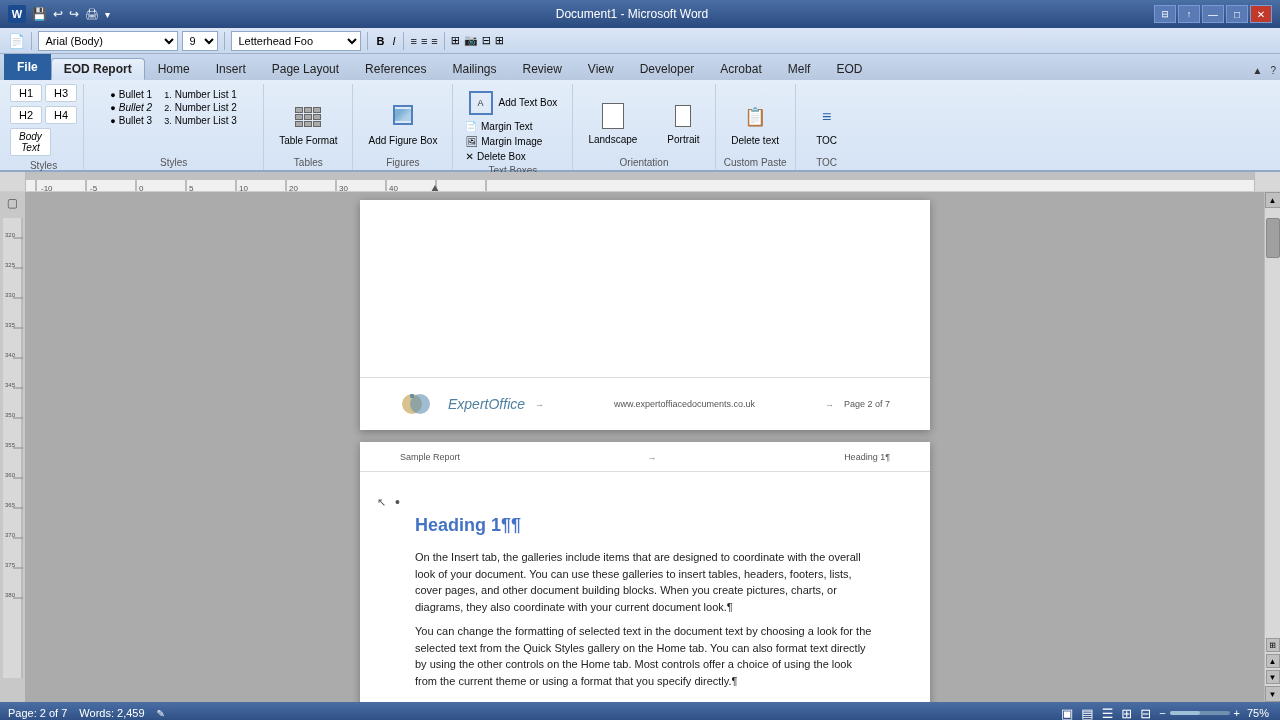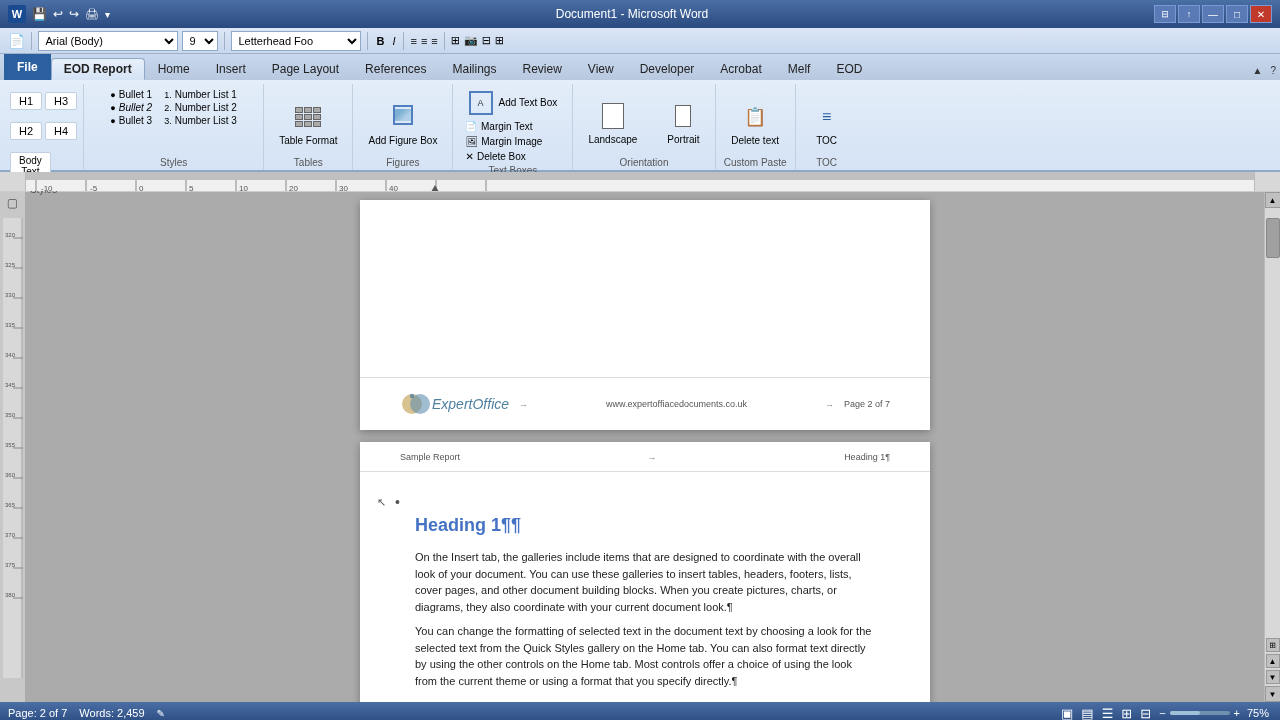--- a/index.html
+++ b/index.html
@@ -113,21 +113,20 @@
       gap: 2px;
       flex: 1;
       align-items: flex-start;
       justify-content: flex-start;
     }
     .style-row { display: flex; gap: 3px; margin-bottom: 2px; }
     .style-btn {
       background: white; border: 1px solid #c0d0e0;
       padding: 2px 8px; font-size: 11px; cursor: pointer; border-radius: 2px;
       white-space: nowrap;
-      margin-top: 8px;
     }
 
     
     .big-btn {
       display: flex; flex-direction: column; align-items: center;
       gap: 2px; padding: 4px 8px; cursor: pointer;
       border-radius: 3px; min-width: 50px; font-size: 10px;
       border: 1px solid transparent;
     }
     .big-btn-icon { width: 32px; height: 32px; display: flex; align-items: center; justify-content: center; font-size: 20px; }
@@ -348,21 +347,21 @@
       <div class="ribbon-group-content" style="flex-direction:column; align-items:flex-start;">
         <div class="style-row">
           <button class="style-btn">H1</button>
           <button class="style-btn">H3</button>
         </div>
         <div class="style-row">
           <button class="style-btn">H2</button>
           <button class="style-btn">H4</button>
         </div>
         <div class="style-row">
-          <button class="style-btn" style="font-size:10px;">Body<br>Text</button>
+          <button class="style-btn" style="font-size:10px;font-style:italic;">Body<br>Text</button>
         </div>
       </div>
       <div class="ribbon-group-label">Styles</div>
     </div>
 
     <div class="ribbon-group" style="min-width:180px;">
       <div class="ribbon-group-content" style="flex-direction:row; gap:8px; align-items:flex-start; padding-top:4px;">
         <div>
           <div class="icon-list-item">
             <span style="font-size:9px;">●</span>
@@ -572,21 +571,21 @@
     </svg>
   </div>
 
   <div class="scroll-area">
     <div class="document-scroll">
 
       <div class="page" style="height:230px; display:flex; flex-direction:column; justify-content:flex-end;">
         <div style="flex:1; background:white;"></div>
 
         <div style="padding: 10px 40px; display:flex; align-items:center; border-top:1px solid #ddd;">
-          <div style="display:flex;align-items:center;gap:0;">
+          <div style="display:flex;align-items:center;gap:16px;">
 
             <svg width="32" height="32" viewBox="0 0 32 32">
               <circle cx="12" cy="16" r="10" fill="#c8a860" opacity="0.7"></circle>
               <circle cx="20" cy="16" r="10" fill="#6090b0" opacity="0.6"></circle>
               <rect x="10" y="6" width="4" height="4" rx="1" fill="#5080a0" opacity="0.8"></rect>
             </svg>
             <span style="font-size:14px; color:#5080a0; font-style:italic;">ExpertOffice</span>
           </div>
           <span class="arrow-sep" style="margin-left:10px;">→</span>
           <div style="flex:1; text-align:center; font-size:9px; color:#555;">www.expertoffiacedocuments.co.uk</div>

